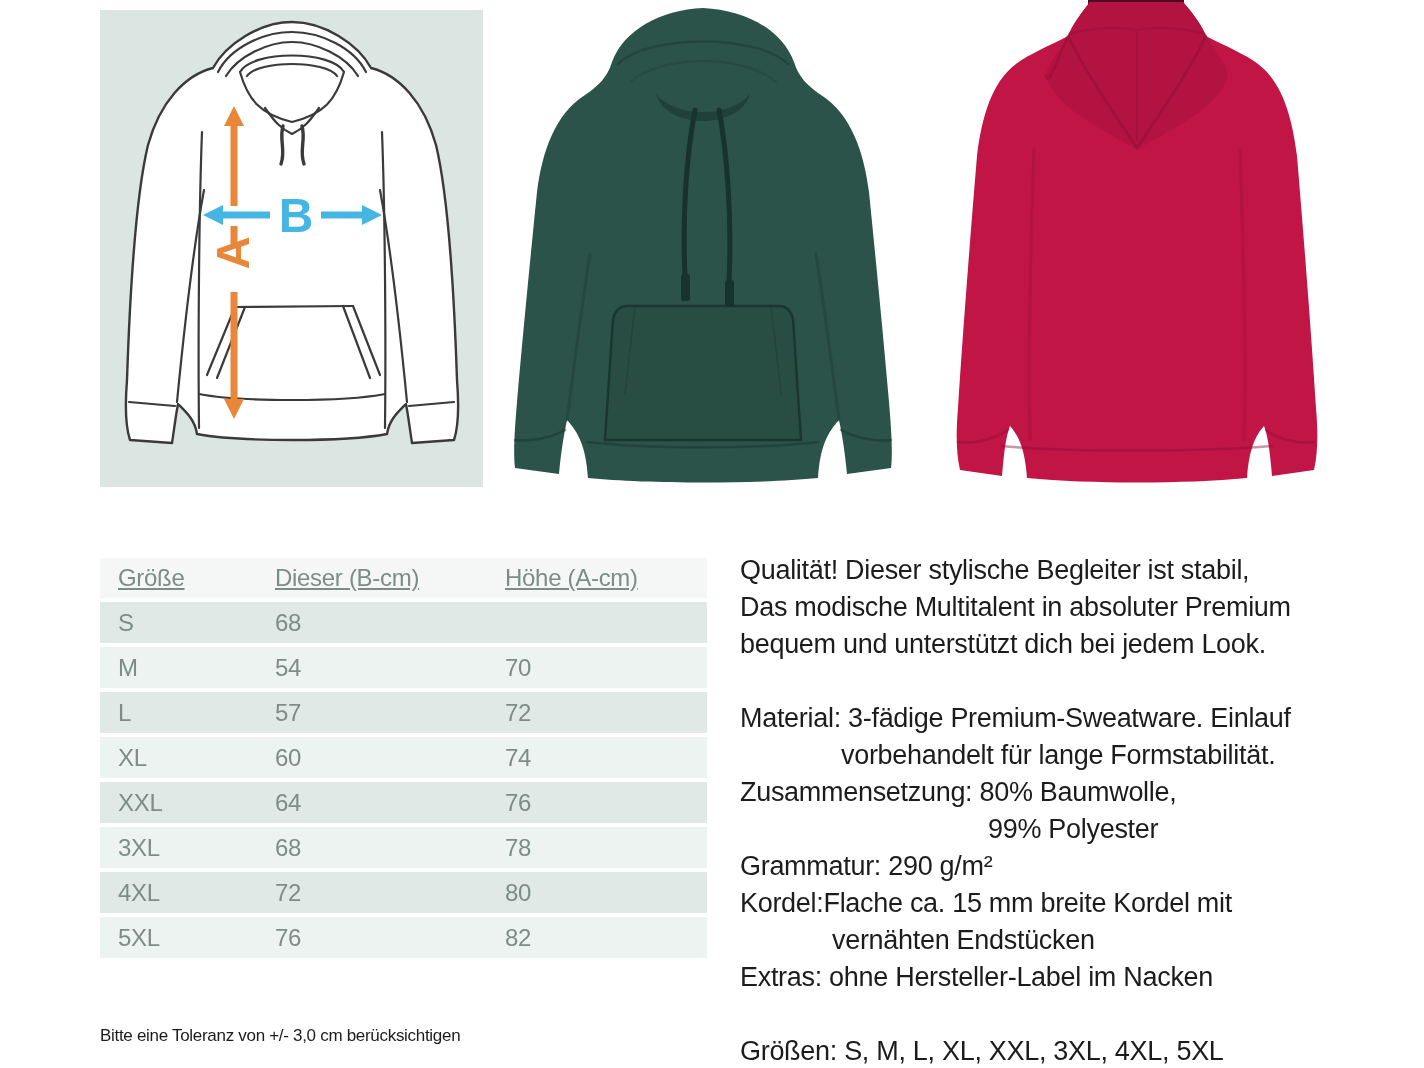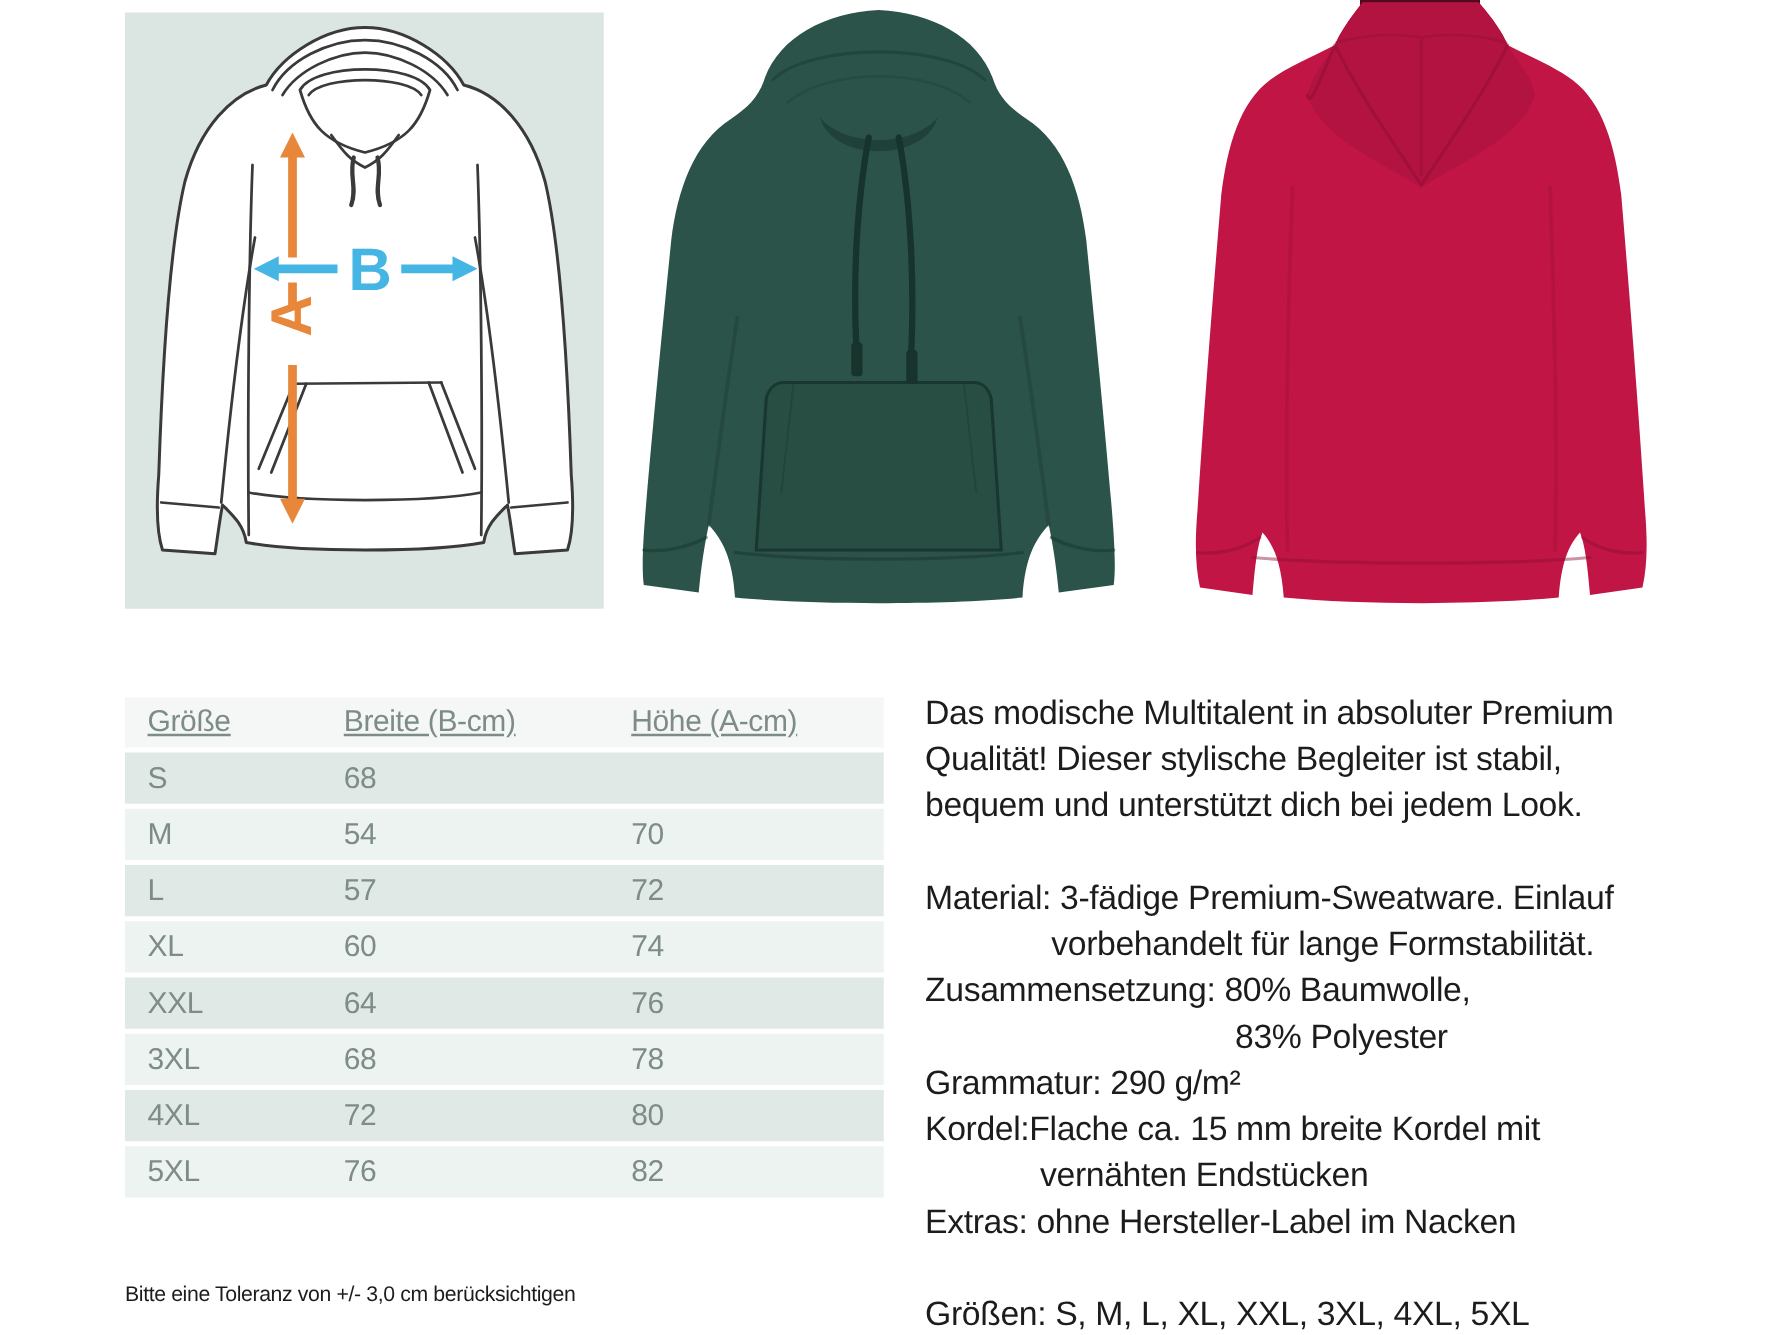--- a/index.html
+++ b/index.html
@@ -208,21 +208,21 @@
 
       <path class="r-line" style="opacity:.45;stroke-width:2.5" d="M 64 446 C 130 452 268 452 334 446"></path>
       <path class="r-line" style="opacity:.45;stroke-width:2.5" d="M 20 442 C 35 444 55 440 70 430"></path>
       <path class="r-line" style="opacity:.45;stroke-width:2.5" d="M 376 442 C 361 444 341 440 328 430"></path>
     </g>
   </svg>
 
   <div id="size-table">
     <div class="trow head">
       <span class="c1">Größe</span>
-      <span class="c2">Breite (B-cm)</span>
+      <span class="c2">Dieser (B-cm)</span>
       <span class="c3">Höhe (A-cm)</span>
     </div>
     <div class="trow odd">
       <span class="c1">S</span>
       <span class="c3">68</span>
     </div>
     <div class="trow">
       <span class="c1">M</span>
       <span class="c2">54</span>
       <span class="c3">70</span>
@@ -255,28 +255,28 @@
     <div class="trow">
       <span class="c1">5XL</span>
       <span class="c2">76</span>
       <span class="c3">82</span>
     </div>
   </div>
 
   <div id="tolerance-note">Bitte eine Toleranz von +/- 3,0 cm berücksichtigen</div>
 
   <div id="description">
+    <div class="desc-line">Qualität! Dieser stylische Begleiter ist stabil,</div>
     <div class="desc-line">Das modische Multitalent in absoluter Premium</div>
-    <div class="desc-line">Qualität! Dieser stylische Begleiter ist stabil,</div>
     <div class="desc-line">bequem und unterstützt dich bei jedem Look.</div>
     <div class="desc-line"></div>
     <div class="desc-line">Material: 3-fädige Premium-Sweatware. Einlauf</div>
     <div class="desc-line ind-a">vorbehandelt für lange Formstabilität.</div>
     <div class="desc-line">Zusammensetzung: 80% Baumwolle,</div>
-    <div class="desc-line ind-b">83% Polyester</div>
+    <div class="desc-line ind-b">99% Polyester</div>
     <div class="desc-line">Grammatur: 290 g/m²</div>
     <div class="desc-line">Kordel:Flache ca. 15 mm breite Kordel mit</div>
     <div class="desc-line ind-c">vernähten Endstücken</div>
     <div class="desc-line">Extras: ohne Hersteller-Label im Nacken</div>
     <div class="desc-line"></div>
     <div class="desc-line">Größen: S, M, L, XL, XXL, 3XL, 4XL, 5XL</div>
   </div>
 
 </div>
 

